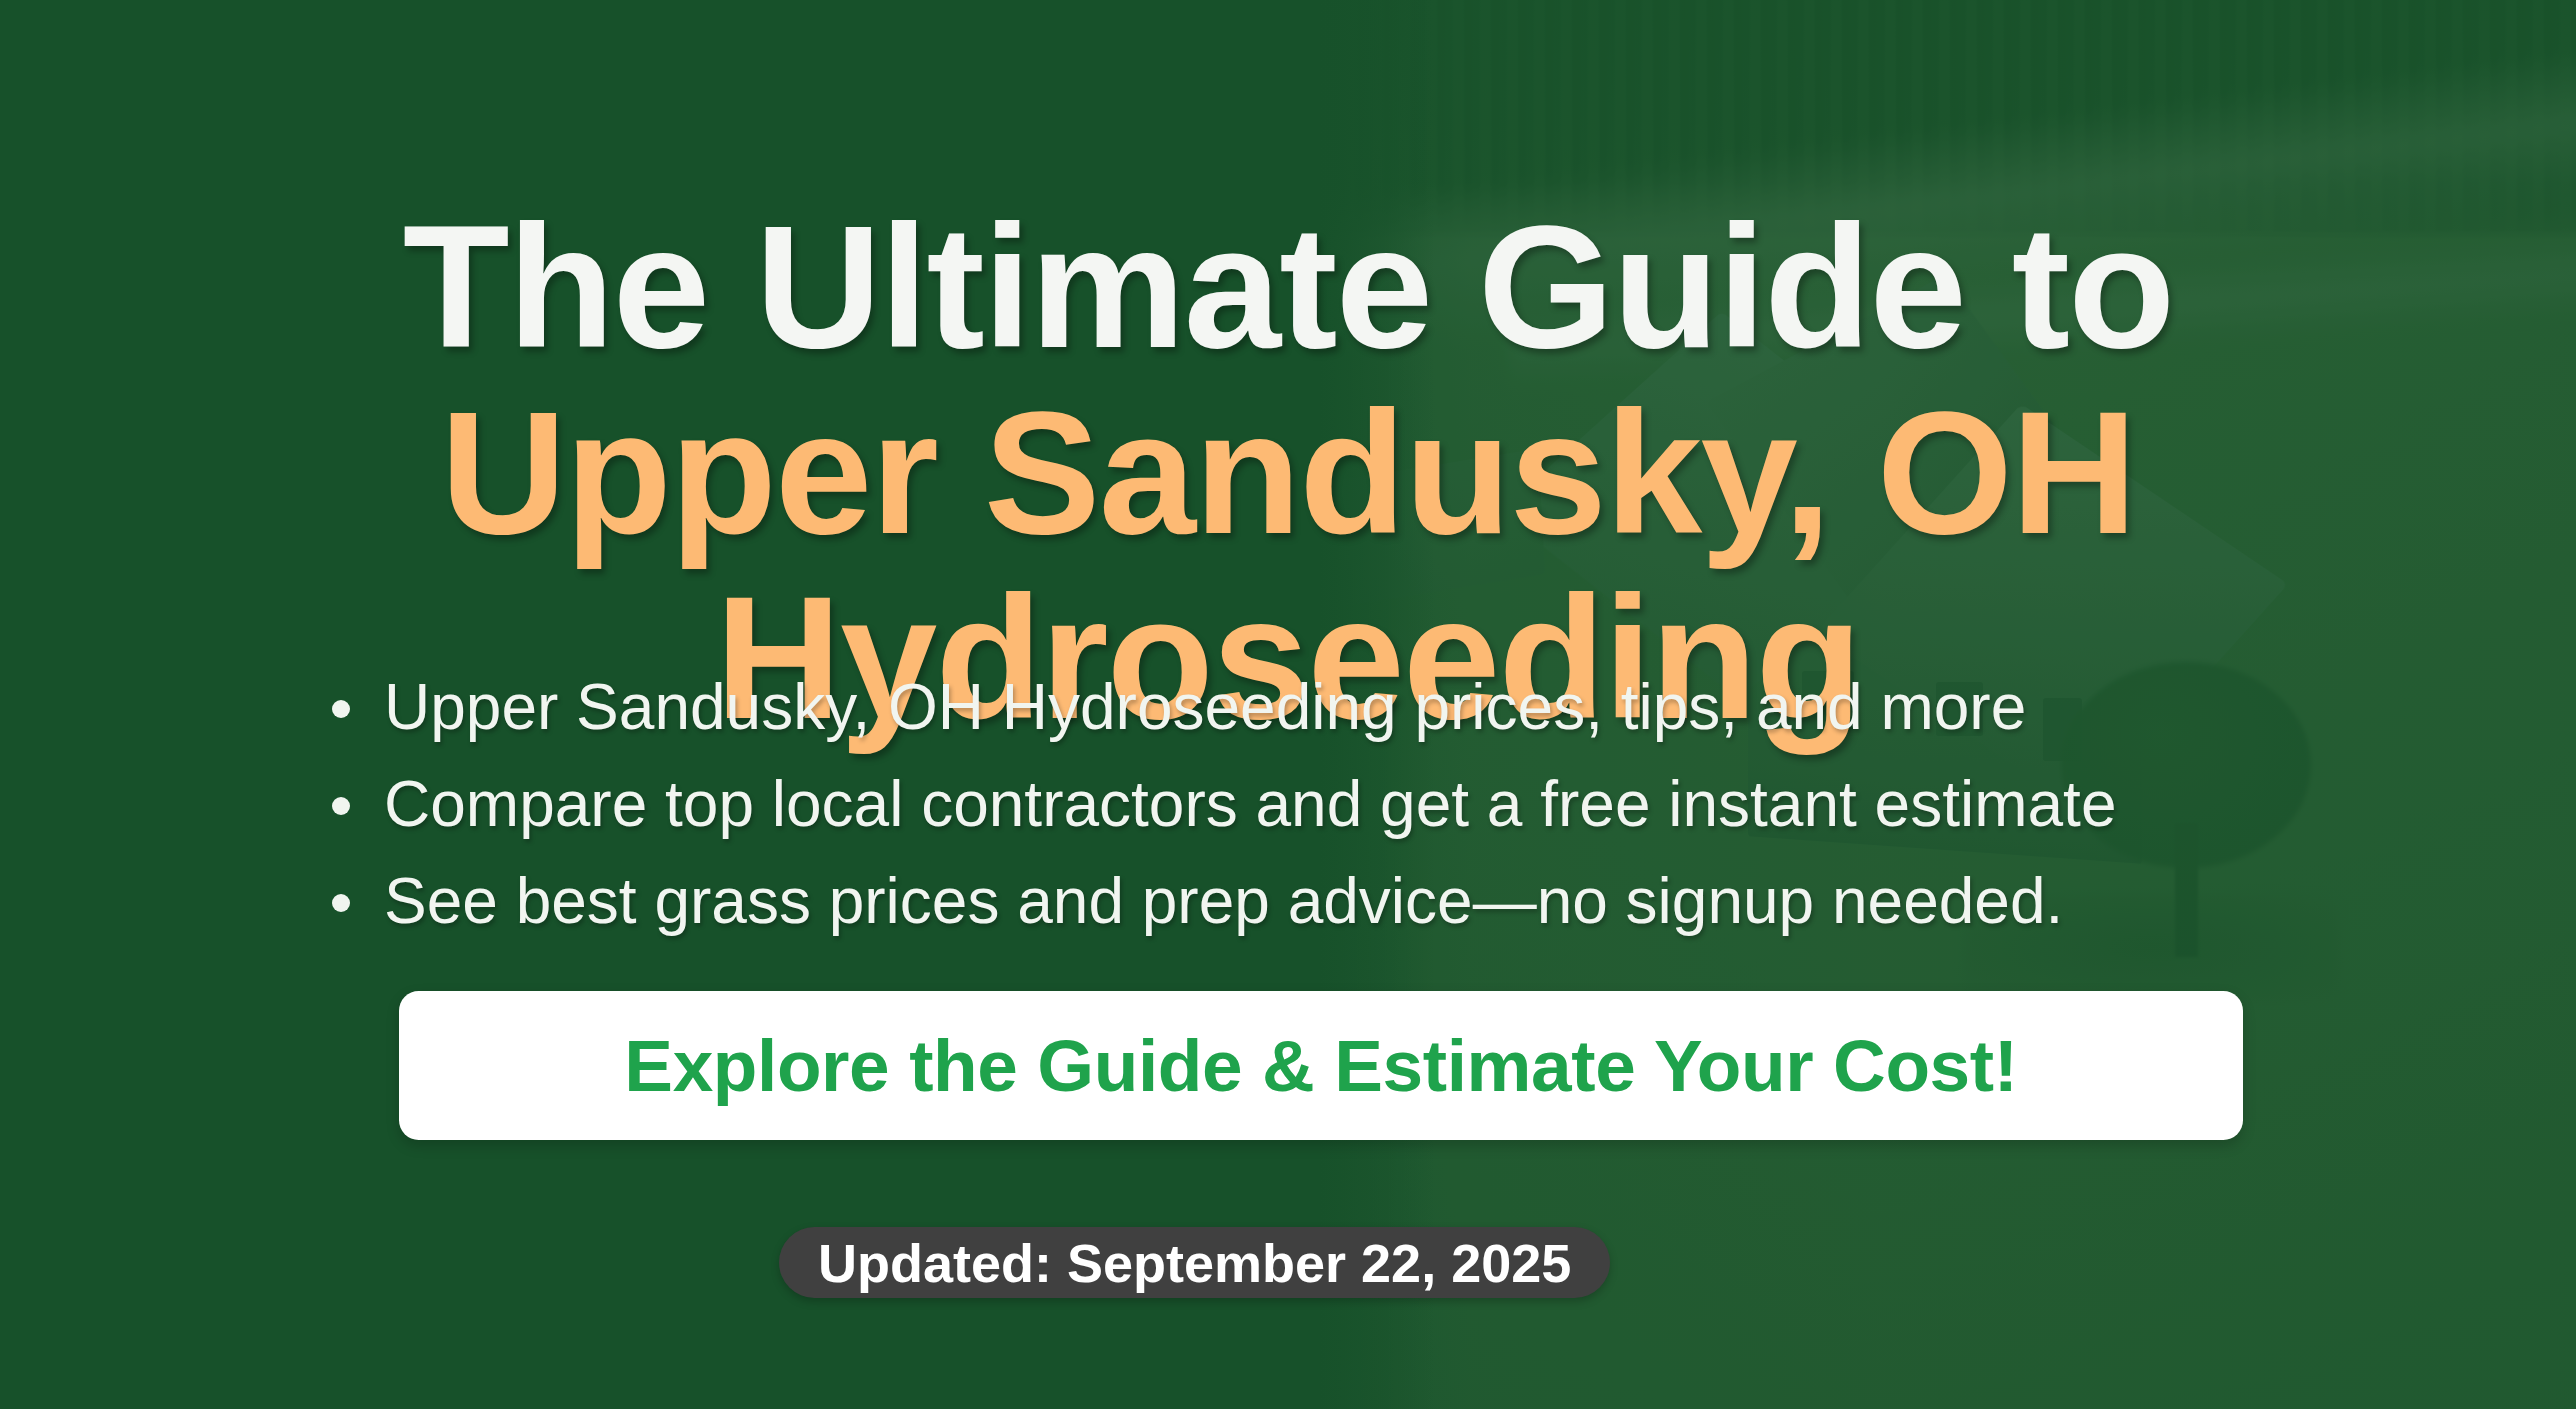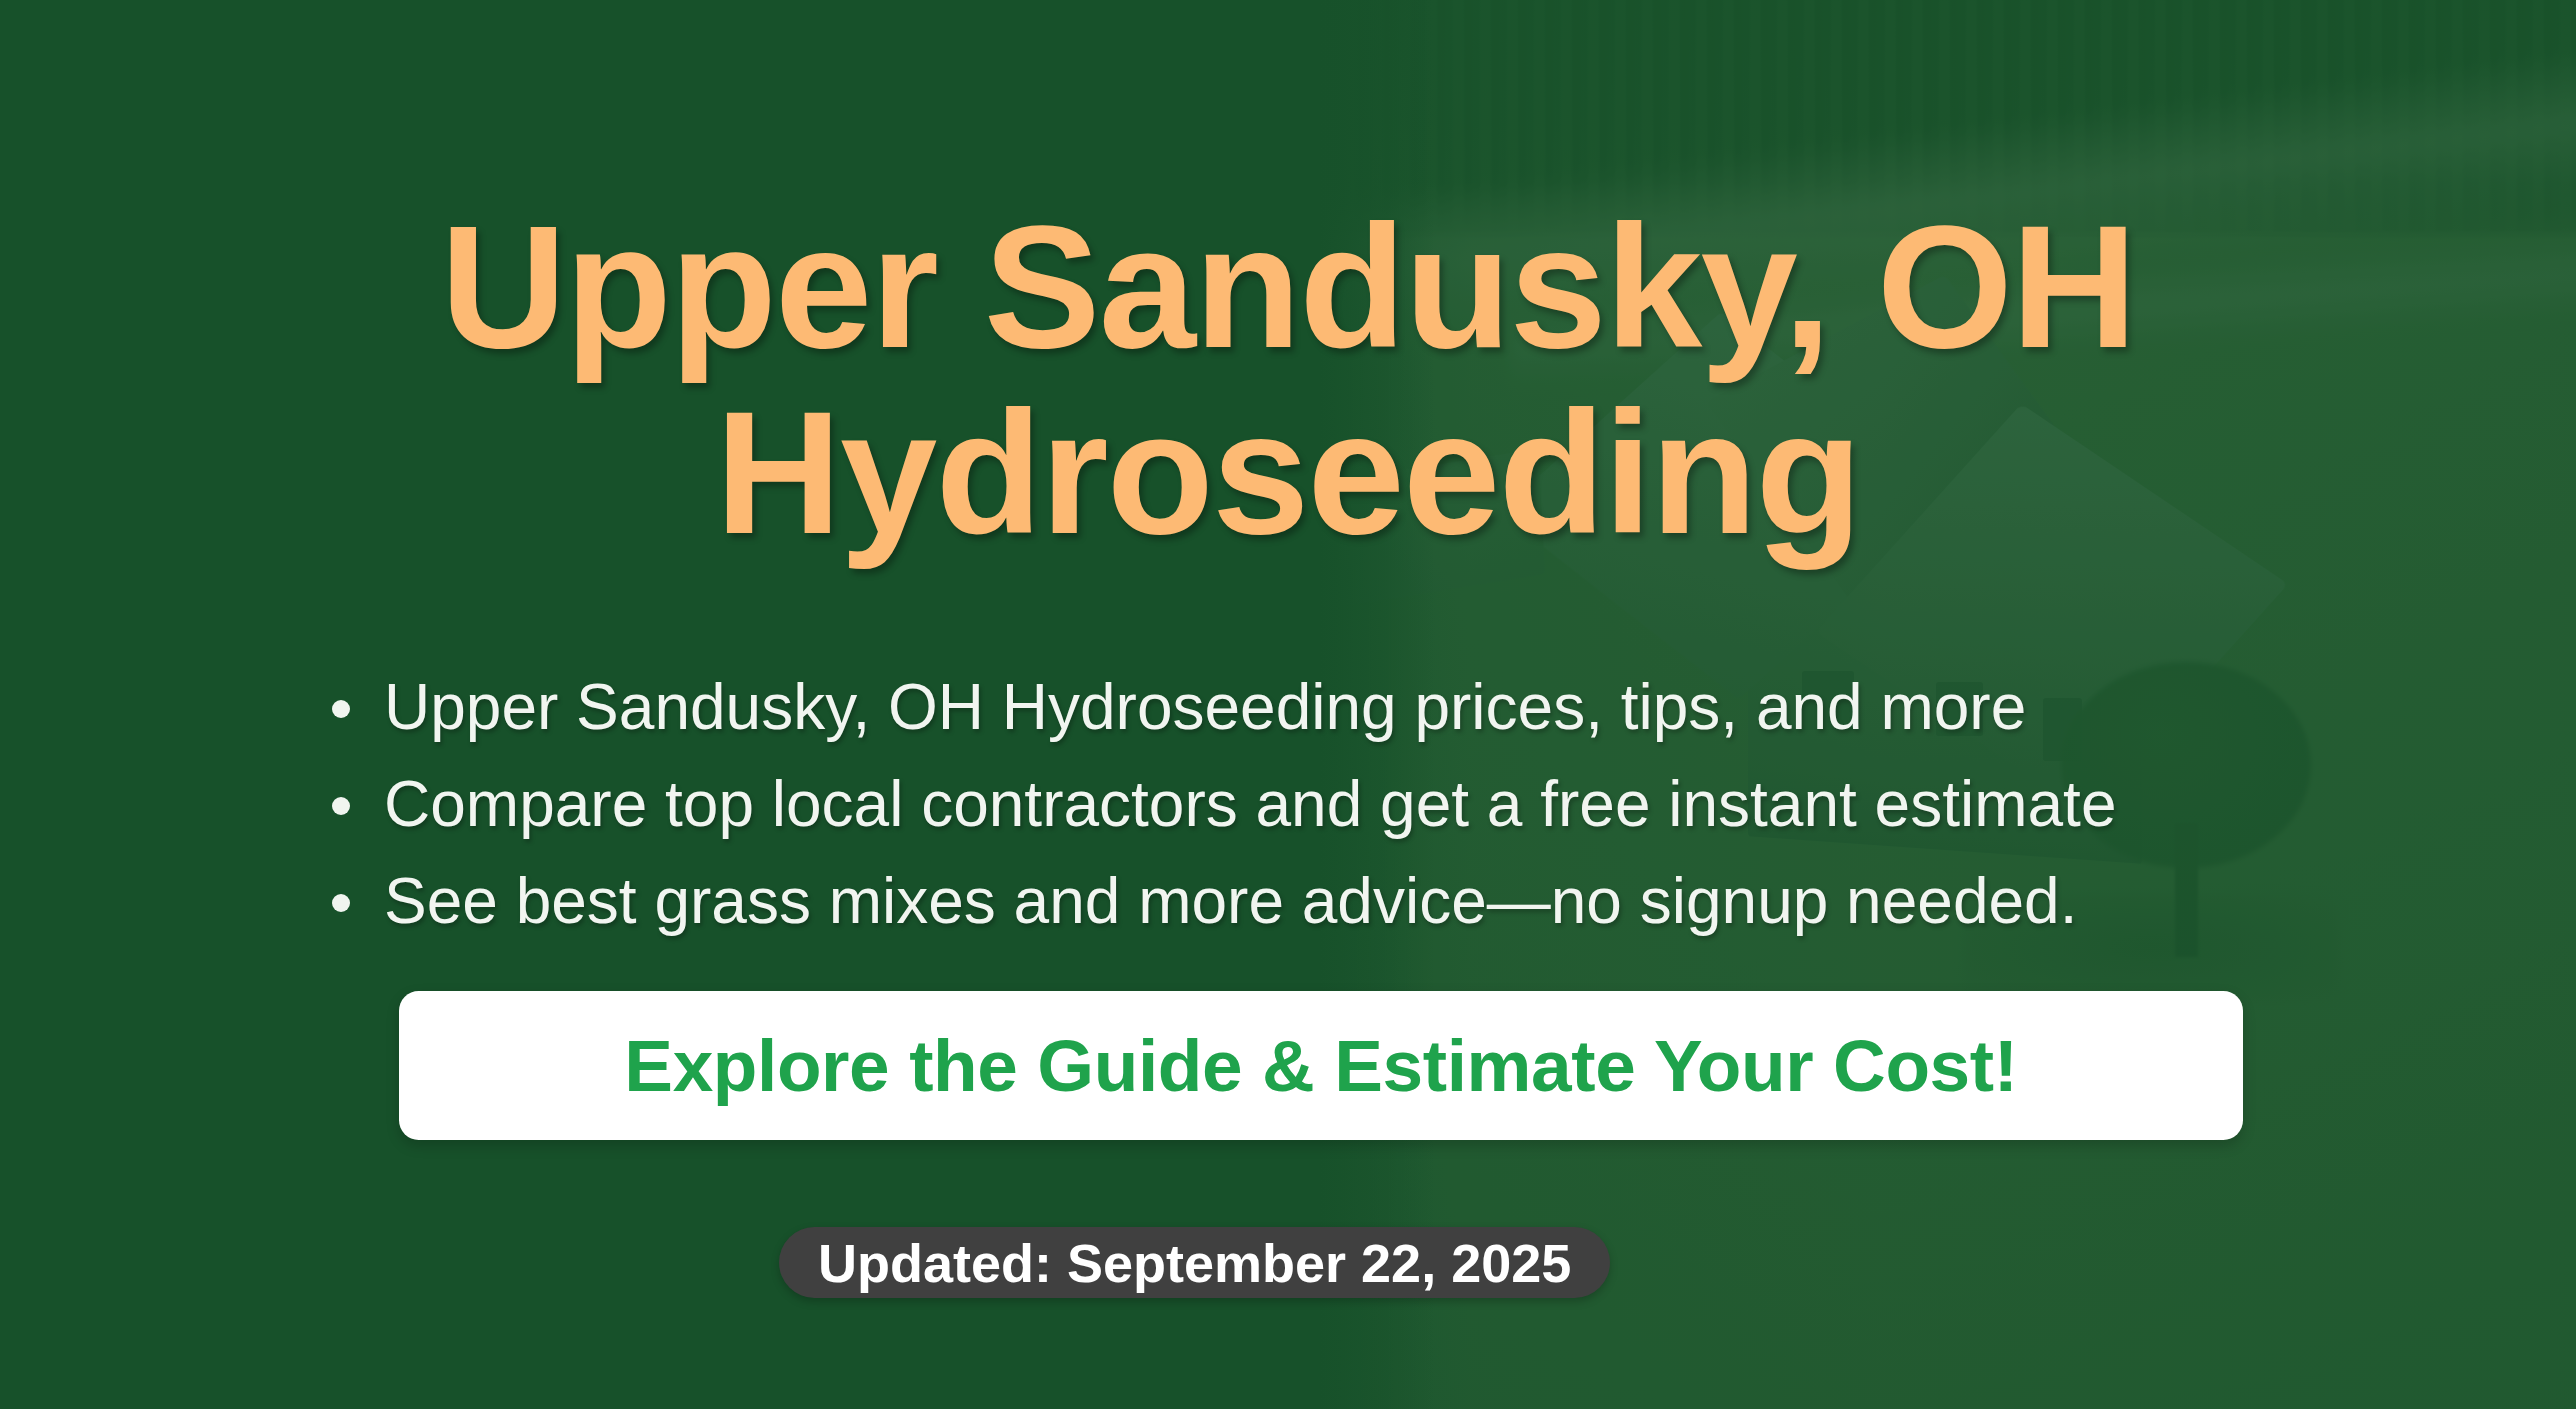--- a/index.html
+++ b/index.html
@@ -312,35 +312,36 @@
       </div>
     </div>
     <div class="photo-tint"></div>
     <div class="photo-tint2"></div>
     <div class="photo-seam"></div>
   </div>
 
   <div class="content">
 
     <h1 class="headline">
+      <span>The Ultimate Guide to</span>
       <span class="accent">Upper Sandusky, OH Hydroseeding</span>
     </h1>
 
     <ul class="bullets">
       <li>
         <span class="dot"></span>
         <span>Upper Sandusky, OH Hydroseeding prices, tips, and more</span>
       </li>
       <li>
         <span class="dot"></span>
         <span>Compare top local contractors and get a free instant estimate</span>
       </li>
       <li>
         <span class="dot"></span>
-        <span>See best grass mixes and more advice—no signup needed.</span>
+        <span>See best grass prices and prep advice—no signup needed.</span>
       </li>
     </ul>
 
     <button class="cta">Explore the Guide &amp; Estimate Your Cost!</button>
 
     <div class="updated">Updated: September 22, 2025</div>
 
   </div>
 </div>
 

